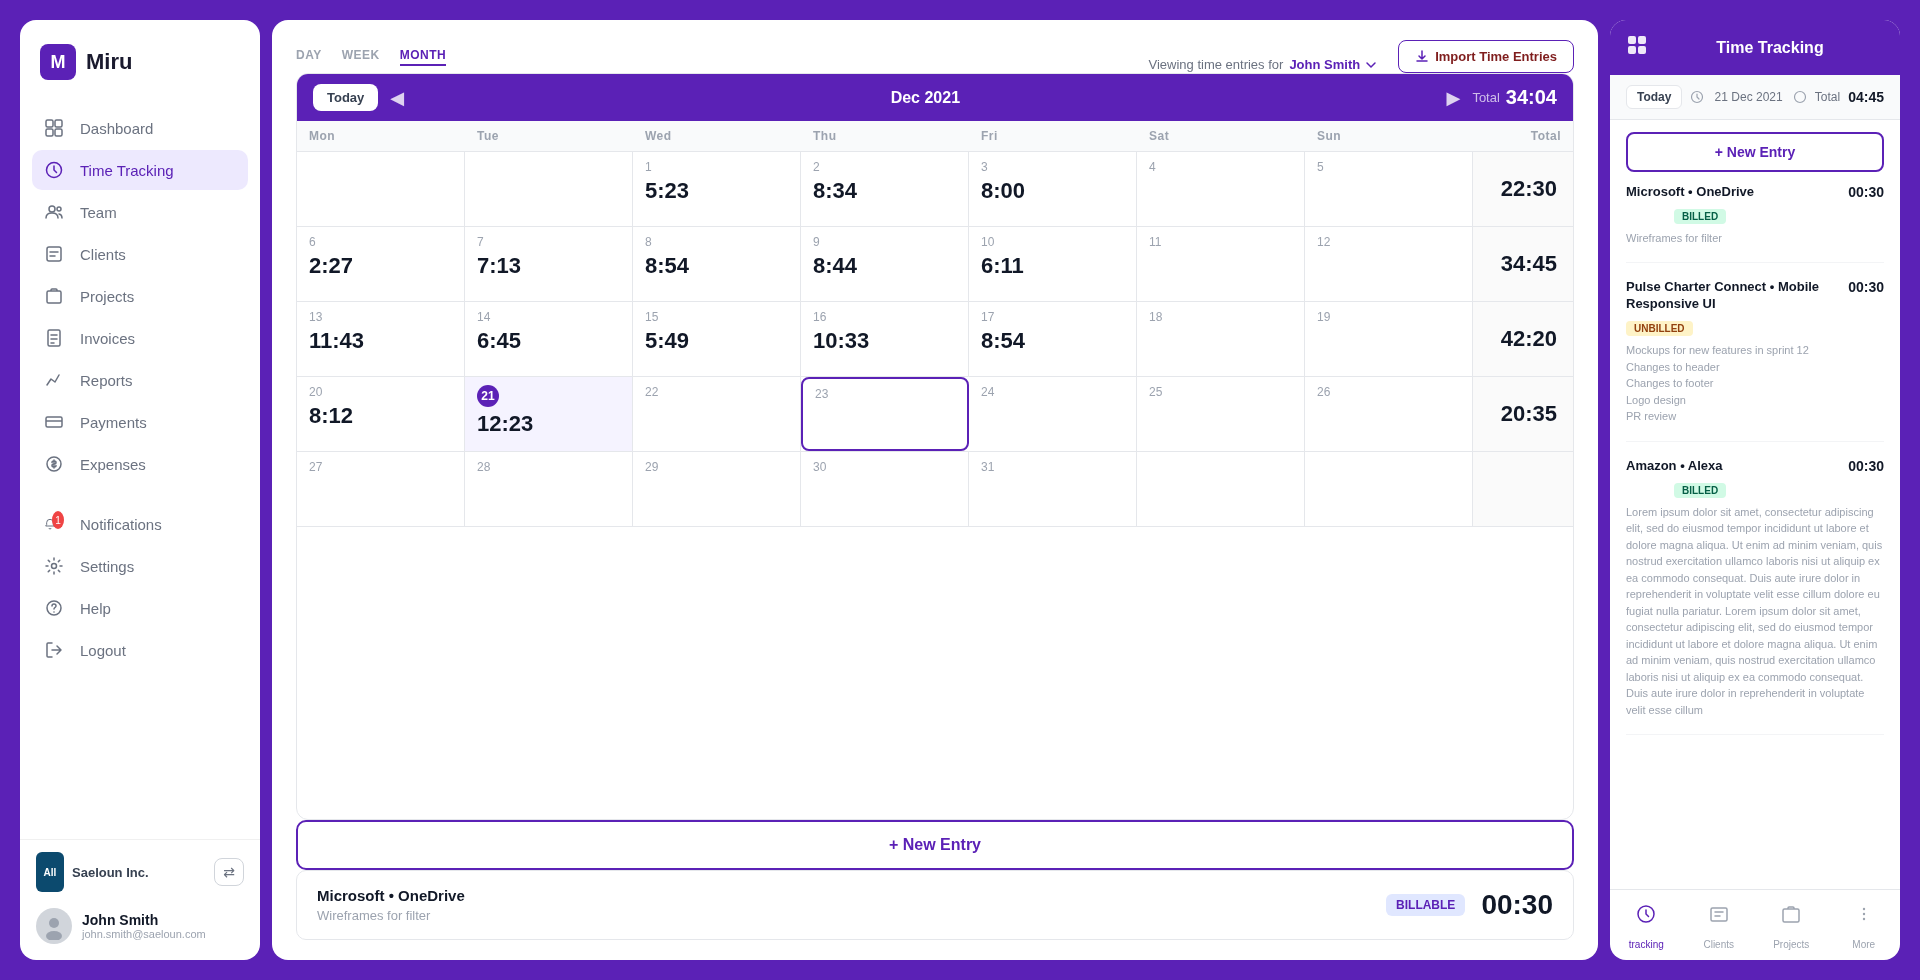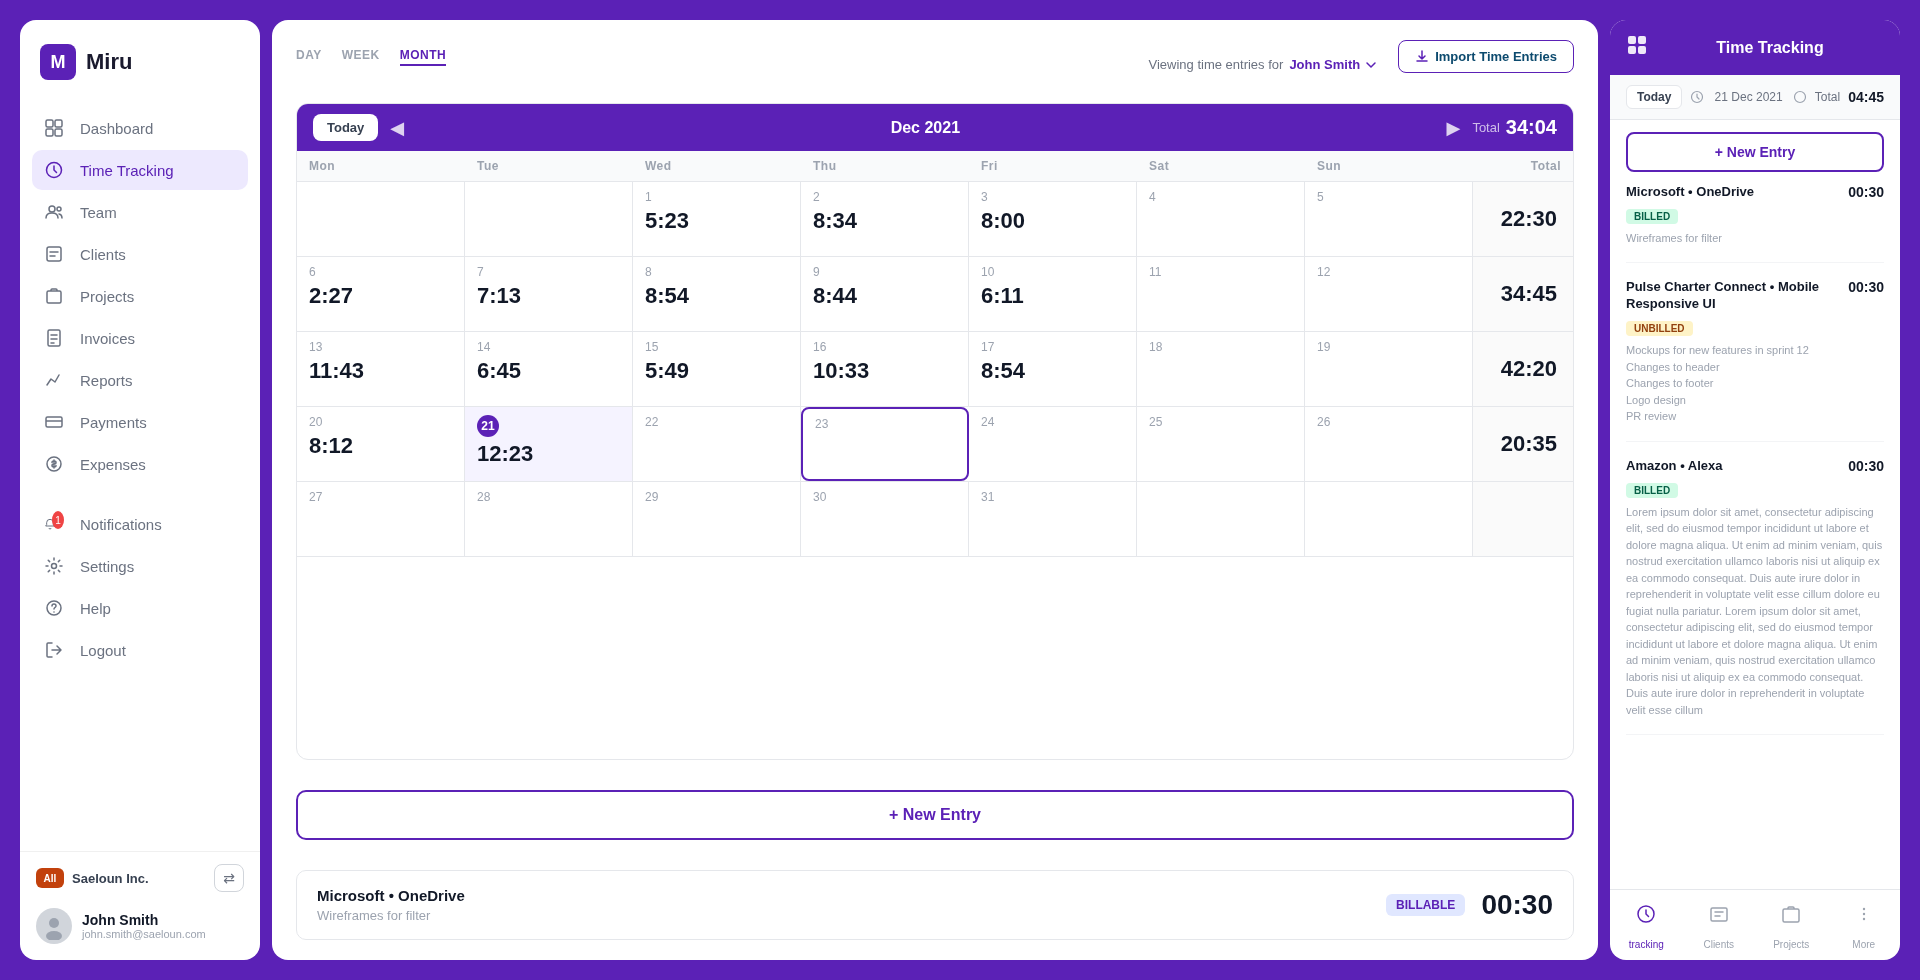--- a/index.html
+++ b/index.html
@@ -113,22 +113,22 @@
       justify-content: space-between;
       margin-bottom: 16px;
     }
     .company-info {
       display: flex;
       align-items: center;
       gap: 8px;
     }
     .company-avatar {
       width: 28px;
-      height: 20px;
-      background: #c2410c;
+      height: 40px;
+      background: #0c4a6e;
       border-radius: 6px;
       display: flex;
       align-items: center;
       justify-content: center;
       color: #fff;
       font-size: 10px;
       font-weight: 700;
     }
     .company-name {
       font-size: 13px;
@@ -167,21 +167,21 @@
     
     .main-content {
       background: #fff;
       border-radius: 16px;
       flex: 1;
       height: 940px;
       overflow: hidden;
       padding: 20px 24px;
       display: flex;
       flex-direction: column;
-      gap: 30px;
+      gap: 0;
     }
 
     
     .top-bar {
       display: flex;
       align-items: center;
       gap: 20px;
     }
     .view-tabs {
       display: flex;
@@ -213,21 +213,21 @@
     .user-selector {
       color: #5b21b6;
       font-weight: 600;
       display: flex;
       align-items: center;
       gap: 4px;
       cursor: pointer;
     }
     .import-btn {
       border: 1.5px solid #5b21b6;
-      color: #0c4a6e;
+      color: #7f1d1d;
       background: #fff;
       border-radius: 8px;
       padding: 8px 16px;
       font-size: 13px;
       font-weight: 600;
       cursor: pointer;
       display: flex;
       align-items: flex-end;
       gap: 6px;
     }
@@ -512,21 +512,21 @@
       margin-left: 8px;
     }
     .rp-badge {
       display: inline-block;
       border-radius: 4px;
       padding: 2px 8px;
       font-size: 10px;
       font-weight: 700;
       margin: 4px 0 6px 0;
     }
-    .rp-badge.billed { background: #d1fae5; color: #065f46; }
+    .rp-badge.billed { background: #d1fae5; color: #065f46; margin-left: 48px; }
     .rp-badge.unbilled { background: #fef3c7; color: #92400e; }
     .rp-entry-desc {
       font-size: 11px;
       color: #9ca3af;
       line-height: 1.5;
     }
     .rp-bottom-nav {
       border-top: 1px solid #e5e7eb;
       display: flex;
       align-items: center;

